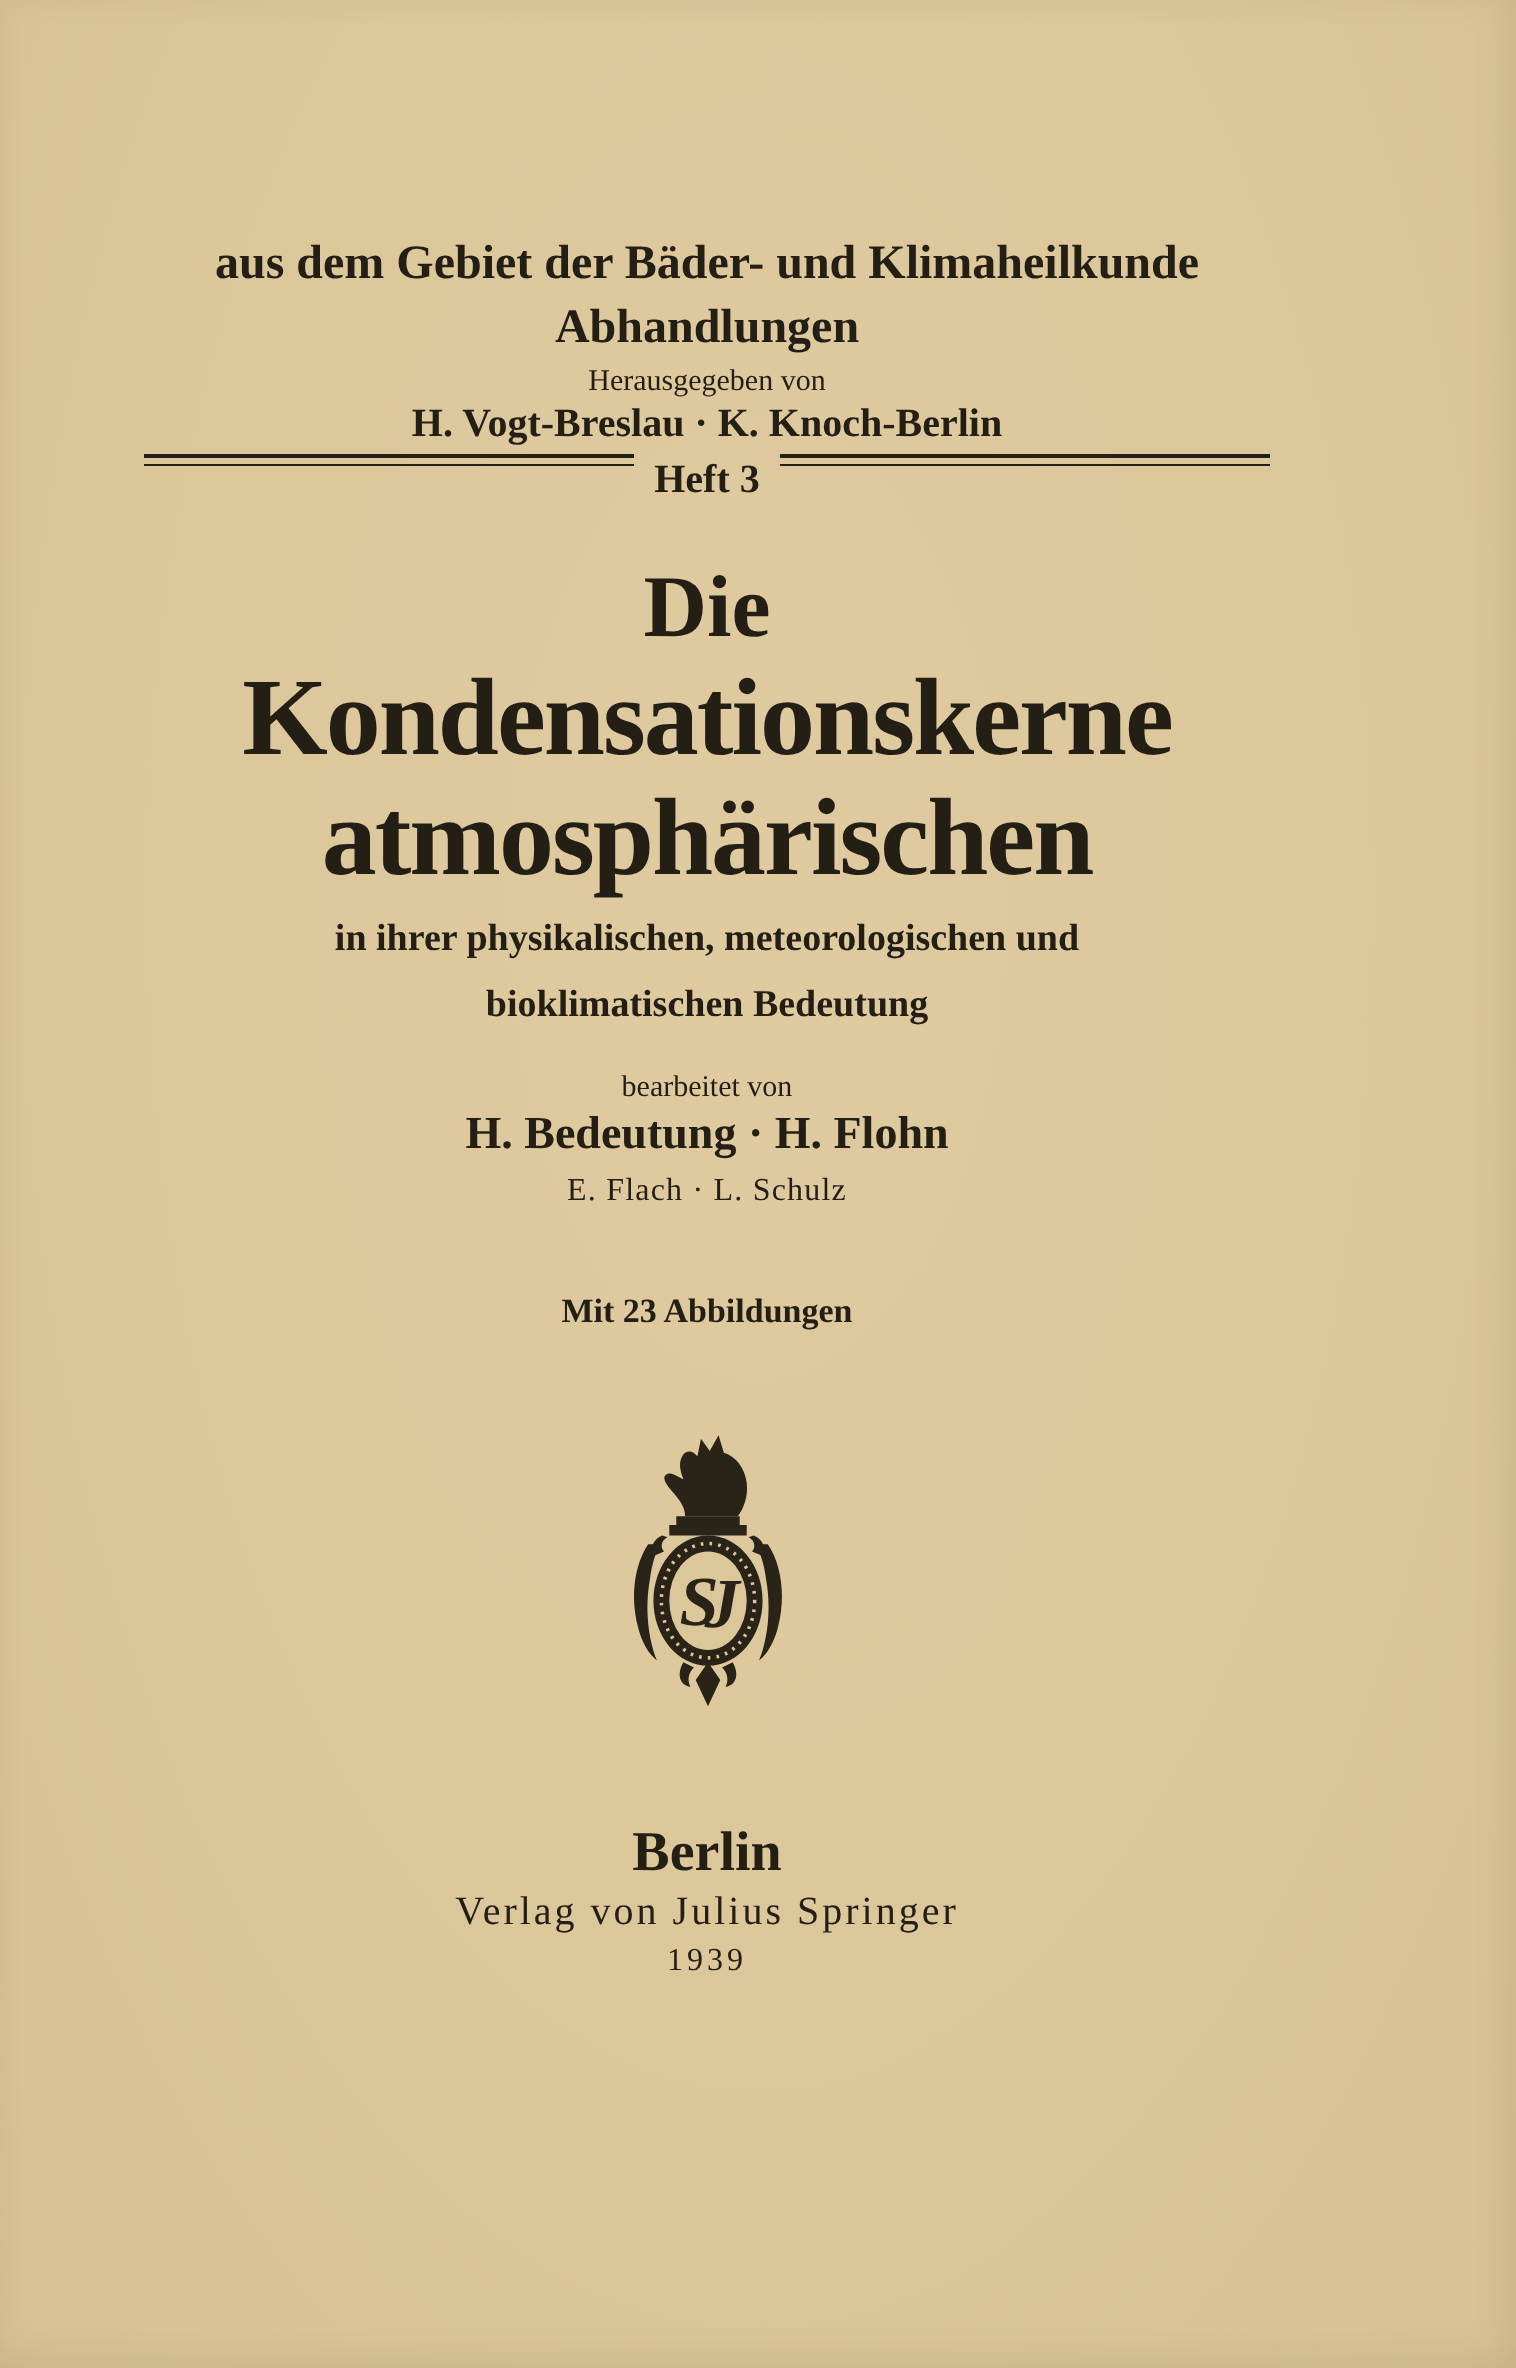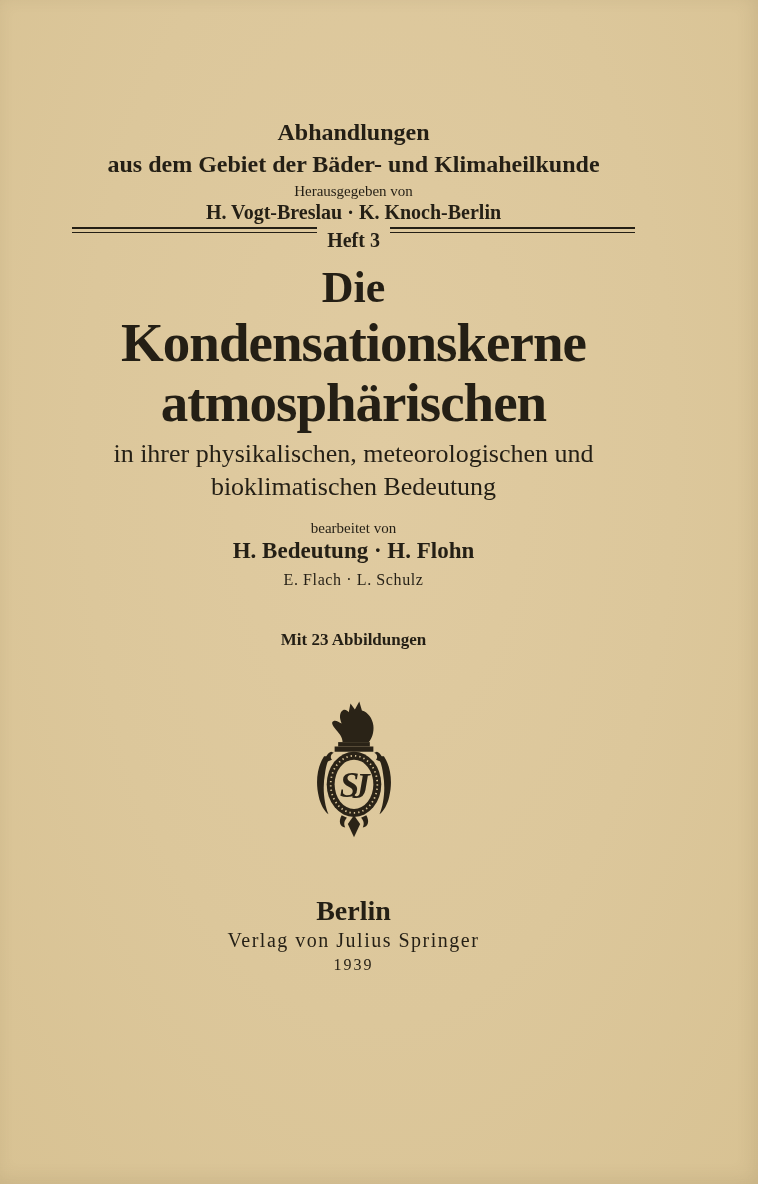--- a/index.html
+++ b/index.html
@@ -18,23 +18,23 @@
   }
   .content { width:563px; margin-left:72px; padding-top:116px; text-align:center; }
 
   .series-title   { font-size:24px; line-height:32px; font-weight:bold; }
   .edited-by      { font-size:15px; line-height:18px; margin-top:2px; }
   .editors        { font-size:20px; line-height:24px; font-weight:bold; }
   .heft-row       { margin-top:3px; height:26px; display:flex; align-items:flex-start; }
   .double-rule    { flex:1; height:3px; border-top:2px solid #241f15; border-bottom:1px solid #241f15; }
   .heft           { font-size:20px; line-height:26px; font-weight:bold; padding:0 10px; white-space:nowrap; }
 
-  .title-die      { margin-top:10px; font-size:44px; line-height:50px; font-weight:bold; }
+  .title-die      { margin-top:26px; font-size:44px; line-height:50px; font-weight:bold; }
   .title-main     { font-size:55px; line-height:60px; font-weight:bold; letter-spacing:-1px; }
-  .subtitle       { font-size:26px; line-height:33px; font-weight:normal; }
+  .subtitle       { font-size:19px; line-height:33px; font-weight:bold; }
   .subtitle-block { margin-top:4px; }
 
   .prepared       { margin-top:16px; font-size:15px; line-height:18px; }
   .authors-line   { font-size:23px; line-height:28px; font-weight:bold; }
   .reports        { margin-top:10px; font-size:16px; line-height:20px; font-weight:bold; letter-spacing:2.4px; }
   .contributors   { margin-top:5px; font-size:16px; line-height:20px; letter-spacing:0.6px; }
 
   .illustrations  { margin-top:40px; font-size:17px; line-height:20px; font-weight:bold; }
 
   .emblem         { display:block; margin:48px auto 0 auto; }
@@ -43,22 +43,22 @@
   .publisher-name { margin-top:4px; font-size:20px; line-height:24px; letter-spacing:1.5px; }
   .year           { margin-top:4px; font-size:16px; line-height:18px; letter-spacing:2px; }
 </style>
 </head>
 <body>
 
 <div class="page">
   <div class="content">
 
     <div class="series">
+      <div class="series-title">aus dem Gebiet der Bäder- und Klimaheilkunde</div>
       <div class="series-title">Abhandlungen</div>
-      <div class="series-title">aus dem Gebiet der Bäder- und Klimaheilkunde</div>
       <div class="edited-by">Herausgegeben von</div>
       <div class="editors">H. Vogt-Breslau · K. Knoch-Berlin</div>
       <div class="heft-row">
         <span class="double-rule"></span>
         <span class="heft">Heft 3</span>
         <span class="double-rule"></span>
       </div>
     </div>
 
     <div>

